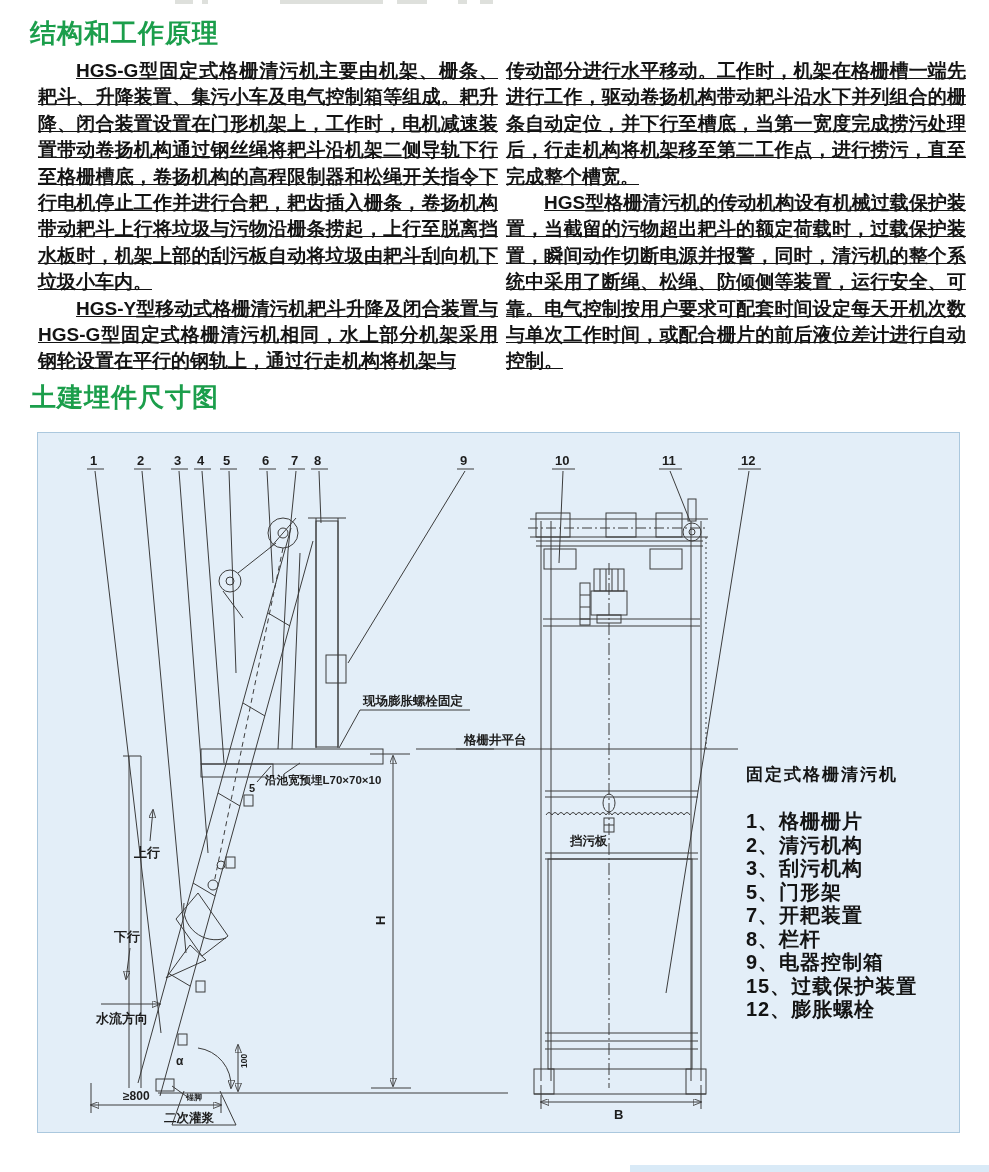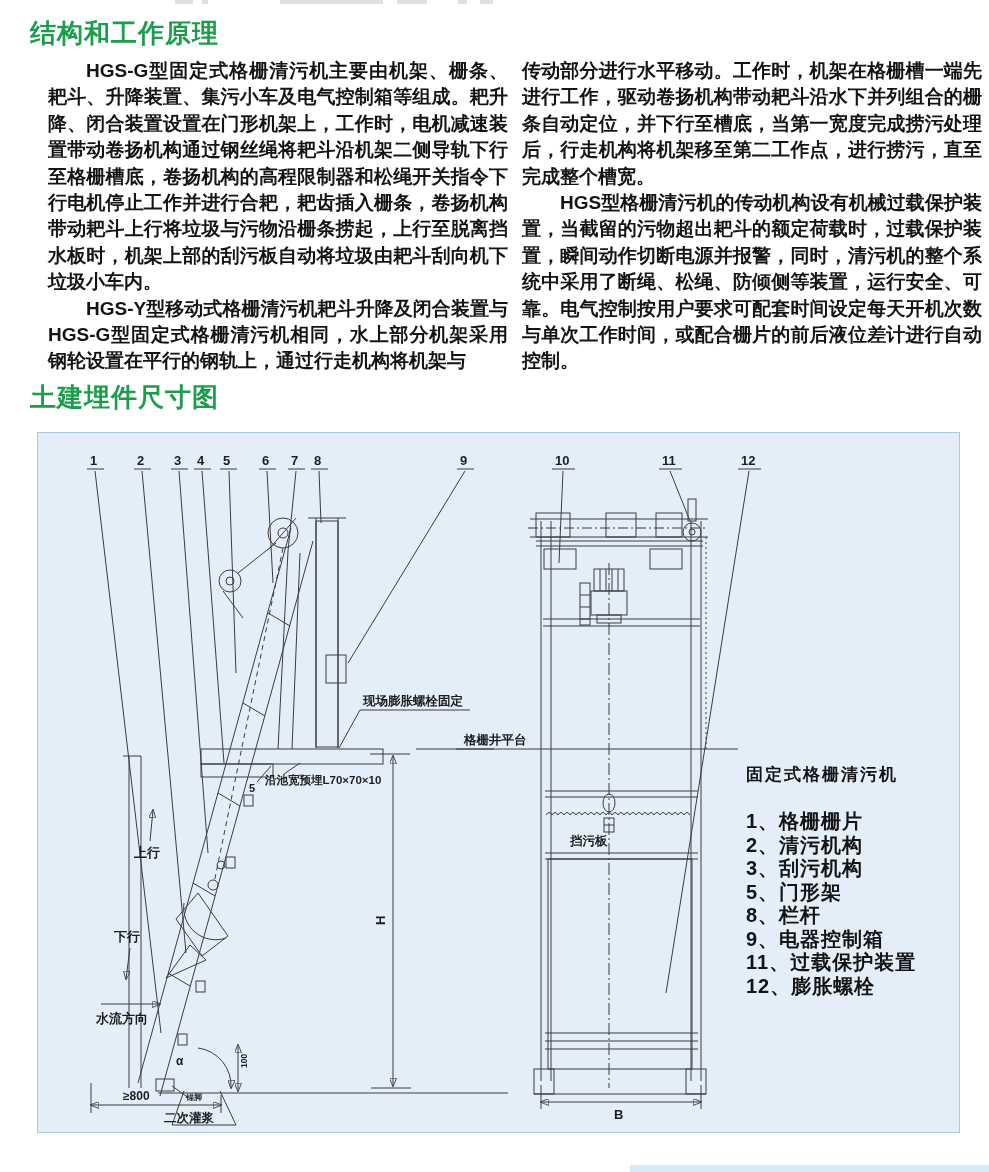--- a/index.html
+++ b/index.html
@@ -5,21 +5,21 @@
   html,body{margin:0;padding:0;}
   body{
     width:989px;height:1172px;position:relative;background:#ffffff;
     font-family:"Liberation Sans","DejaVu Sans",sans-serif;color:#141414;
     overflow:hidden;
   }
   .frag{position:absolute;top:0;height:4px;background:#c2c7bf;opacity:.55;}
   .heading{position:absolute;left:30px;color:#1b9e4b;font-size:26px;font-weight:bold;letter-spacing:1px;}
   #heading-principle{top:16px;}
   #heading-diagram{top:380px;}
-  .cols{position:absolute;top:58px;left:48px;width:935px;display:flex;gap:14px;}
+  .cols{position:absolute;top:58px;left:38px;width:935px;display:flex;gap:8px;text-decoration:underline;}
   .col{width:460px;font-size:19px;line-height:26.4px;text-align:justify;font-weight:600;}
   .col p{margin:0;}
   .indent{text-indent:2em;}
   .panel{
     position:absolute;left:37px;top:432px;width:923px;height:701px;
     background:#e3eef8;border:1px solid #abc8de;box-sizing:border-box;
   }
   .panel svg{position:absolute;left:0;top:0;}
   svg line,svg path,svg rect,svg circle,svg ellipse,svg polygon,svg polyline{
     stroke:#3c3c3c;fill:none;stroke-width:1;
@@ -321,20 +321,21 @@
       </g>
     </g>
   </svg>
 
   <div class="legend">
     <div class="legend-title">固定式格栅清污机</div>
     <div class="legend-item">1、格栅栅片</div>
     <div class="legend-item">2、清污机构</div>
     <div class="legend-item">3、刮污机构</div>
     <div class="legend-item">5、门形架</div>
+    <div class="legend-item">7、开耙装置</div>
     <div class="legend-item">8、栏杆</div>
     <div class="legend-item">9、电器控制箱</div>
-    <div class="legend-item">11、过载保护装置</div>
+    <div class="legend-item">15、过载保护装置</div>
     <div class="legend-item">12、膨胀螺栓</div>
   </div>
 </div>
 
 <div class="bottom-strip"></div>
 
 </body></html>

